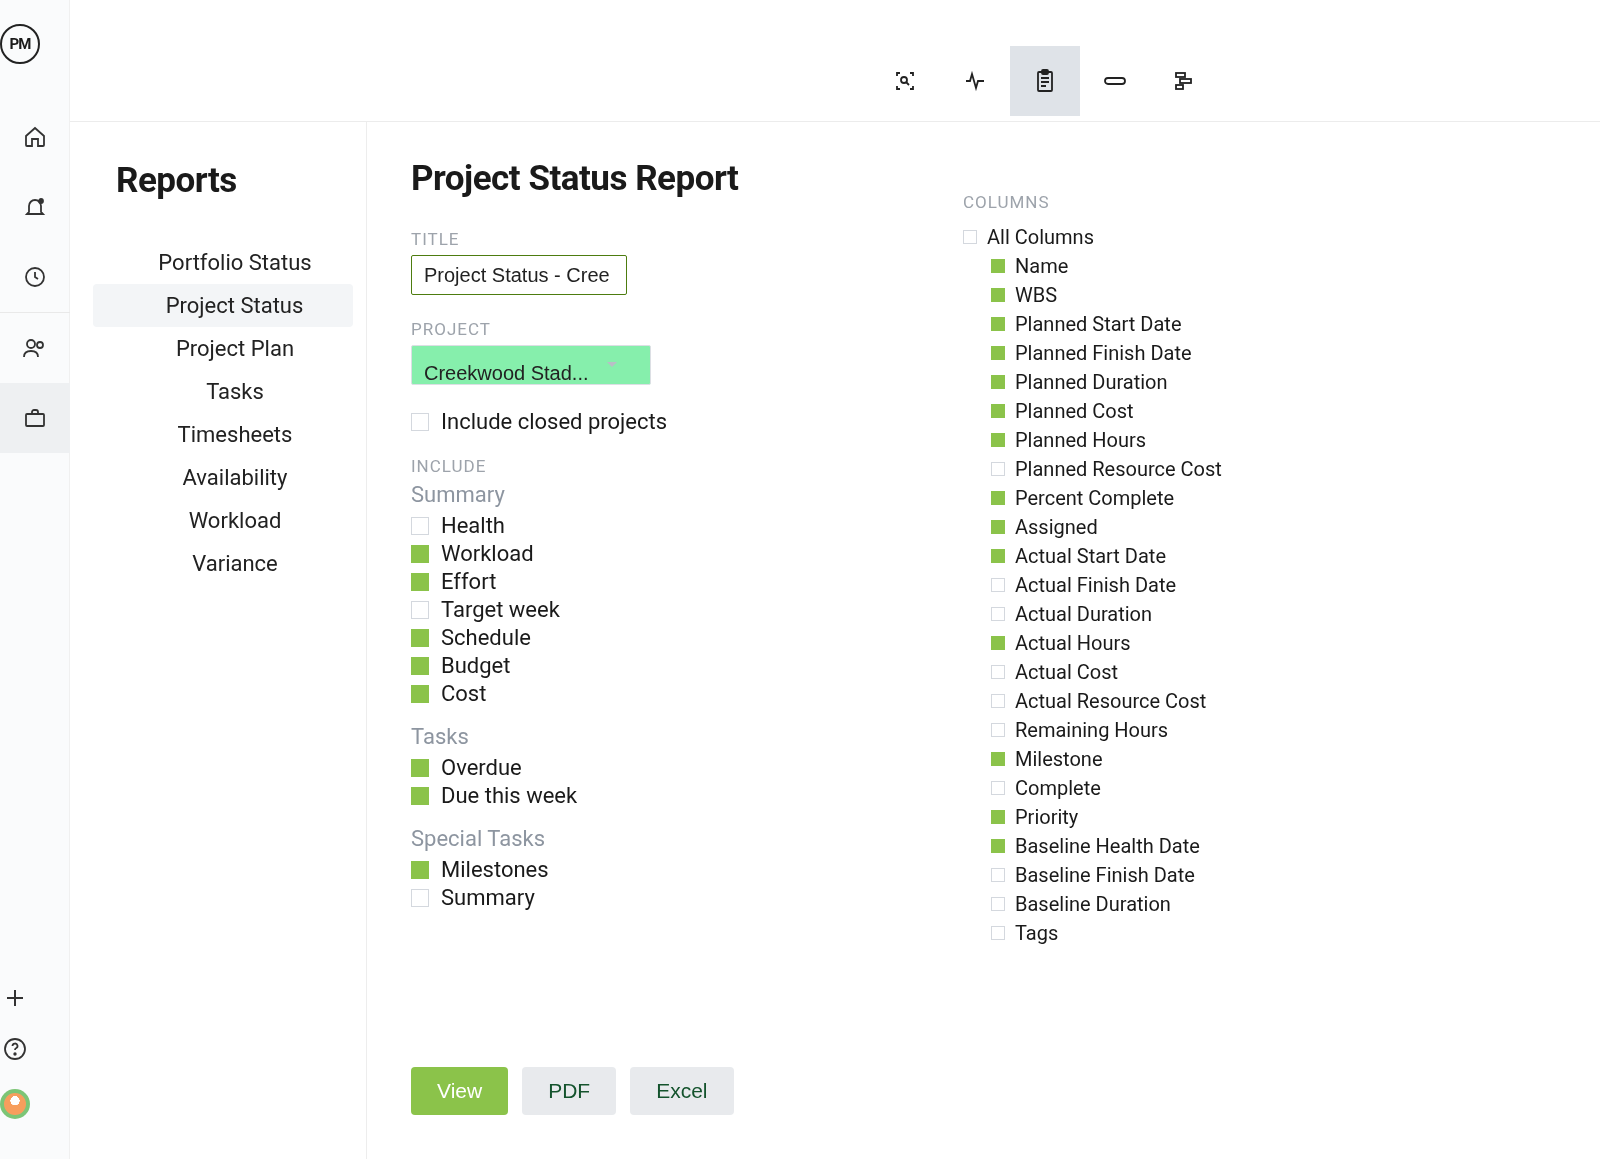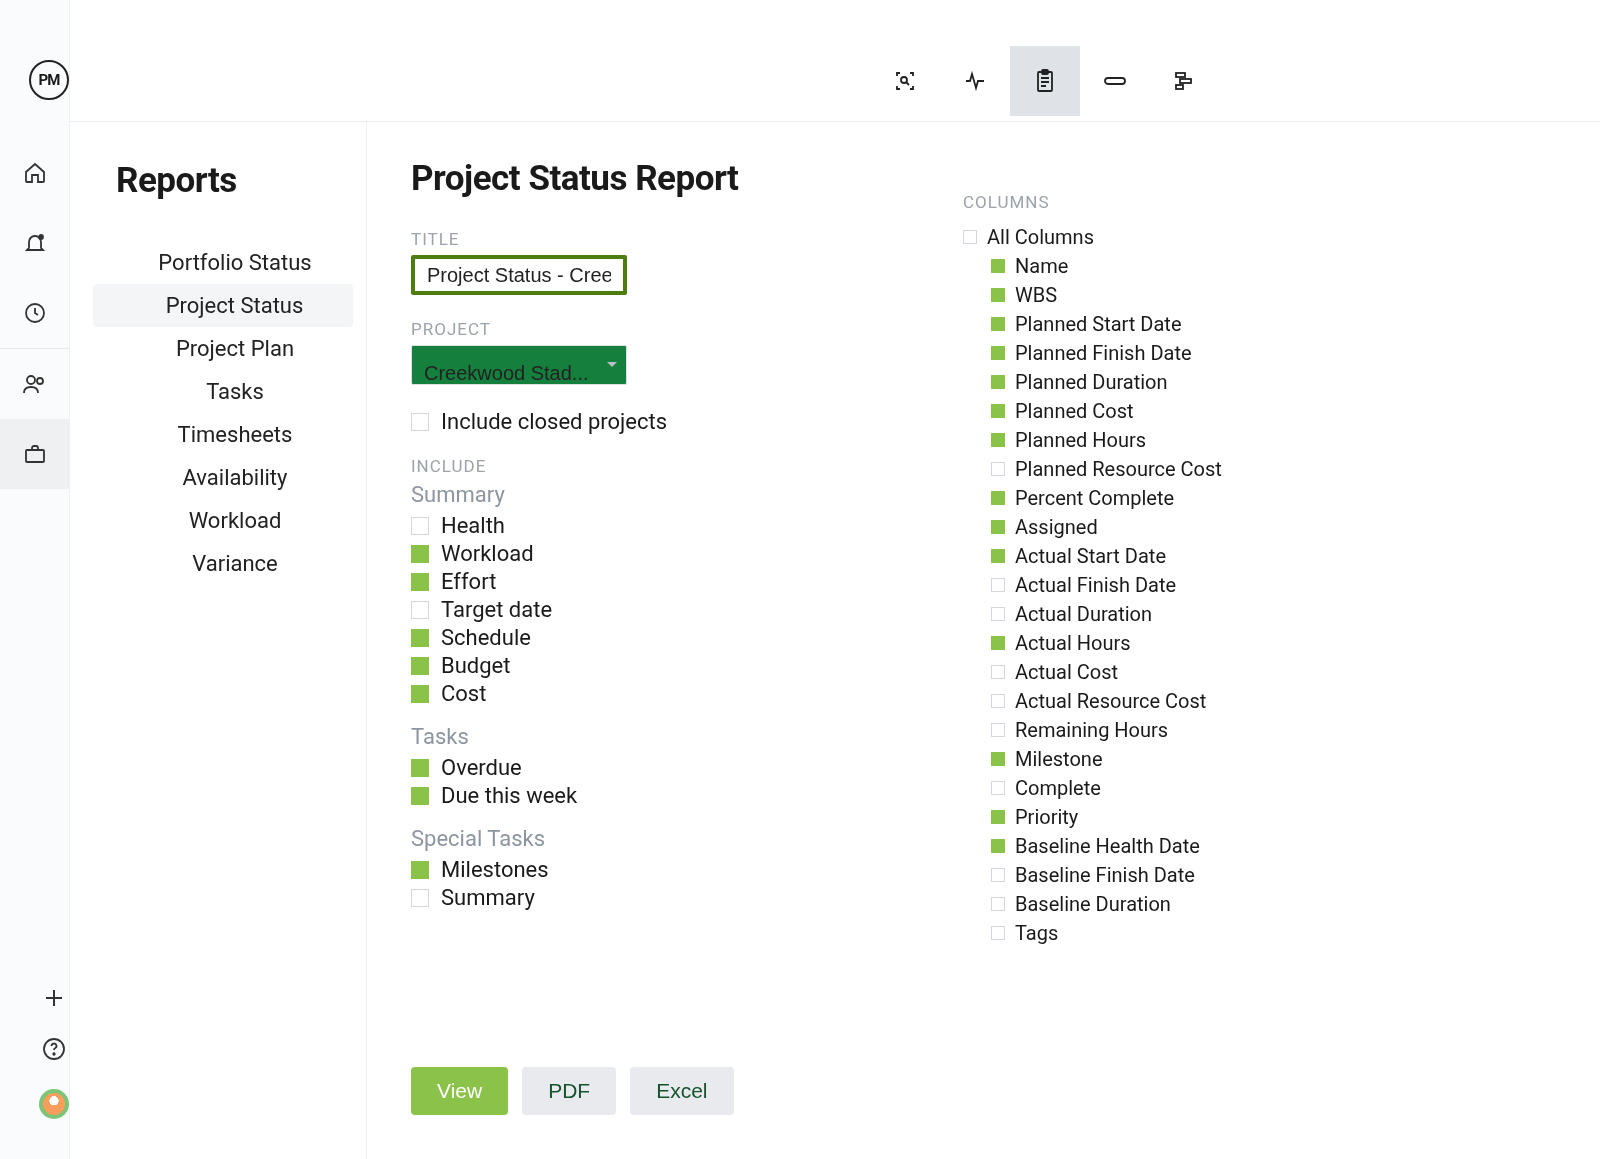--- a/index.html
+++ b/index.html
@@ -1,19 +1,19 @@
 <!DOCTYPE html>
 <html><head>
 <meta charset="utf-8">
 <style>
   * { box-sizing: border-box; margin: 0; padding: 0; }
   html, body { width: 1600px; height: 1159px; font-family: -apple-system, BlinkMacSystemFont, "Segoe UI", Roboto, Helvetica, Arial, sans-serif; background: #fff; color: #1a1a1a; overflow: hidden; }
   .app { display: flex; width: 100%; height: 100%; }
   
-  .rail { width: 70px; background: #fafbfc; border-right: 1px solid #f0f0f0; display: flex; flex-direction: column; align-items: flex-end; padding-top: 60px; position: relative; }
+  .rail { width: 70px; background: #fafbfc; border-right: 1px solid #f0f0f0; display: flex; flex-direction: column; align-items: flex-start; padding-top: 24px; position: relative; }
   .rail .logo { width: 40px; height: 40px; border: 2.5px solid #222; border-radius: 50%; display: flex; align-items: center; justify-content: center; font-weight: 700; font-size: 15px; letter-spacing: -1px; margin-bottom: 38px; }
   .rail-icons { display: flex; flex-direction: column; align-items: center; gap: 0; width: 100%; }
   .rail-item { width: 70px; height: 70px; display: flex; align-items: center; justify-content: center; color: #333; cursor: pointer; position: relative; }
   .rail-item.active { background: #eef0f2; }
   .rail-sep { width: 70px; border-top: 1px solid #e9e9e9; }
   .rail-bottom { margin-top: auto; display: flex; flex-direction: column; align-items: center; gap: 28px; padding-bottom: 40px; }
   .avatar { width: 30px; height: 30px; border-radius: 50%; background: #7cc576; display:flex; align-items:center; justify-content:center; }
   .avatar-inner { width: 22px; height: 22px; border-radius: 50%; background: radial-gradient(circle at 50% 35%, #fff 0 25%, #f79e5d 26% 100%); }
   
   .topbar { position: absolute; top: 40px; left: 70px; right: 0; height: 82px; border-bottom: 1px solid #ececec; display:flex; align-items:center; justify-content:flex-end; padding-right: 380px; gap: 0; }
@@ -24,23 +24,23 @@
   .sidebar { width: 297px; padding: 38px 12px 0 46px; border-right: 1px solid #ededed; }
   .sidebar h1 { font-size: 35px; font-weight: 700; margin-bottom: 40px; letter-spacing: -0.5px; }
   .side-list { list-style:none;text-align:center; }
   .side-item { font-size: 22px; padding: 9px 0 9px 0; cursor:pointer; color:#222; }
   .side-item.active { background:#f3f5f7; margin-left:-23px; padding-left:23px; border-radius:4px; width: 260px; }
   
   .content { flex:1; padding: 36px 0 0 44px; position: relative; display: flex; flex-direction: column; }
   .content h2 { font-size: 35px; font-weight: 700; margin-bottom: 30px; letter-spacing: -0.5px; }
   .form-row { margin-bottom: 24px; }
   .label-sm { font-size: 17px; letter-spacing: 1px; color: #9da3ab; margin-bottom: 6px; text-transform: uppercase; }
-  .text-input { width: 216px; height: 40px; border: 4px solid #4d7c0f; border-radius: 2px; padding: 0 12px; font-size: 20px; color:#222; }
+  .text-input { width: 216px; height: 40px; border: 1px solid #4d7c0f; border-radius: 2px; padding: 0 12px; font-size: 20px; color:#222; }
   .select-wrap { position: relative; width: 216px; }
-  .select-input { width: 216px; height: 40px; border: 1px solid #dcdfe4; border-radius: 2px; padding: 16px 28px 0 12px; font-size: 20px; color:#222; background:#15803d; text-align:left; white-space:nowrap; overflow:hidden; text-overflow:ellipsis; cursor:pointer; }
+  .select-input { width: 240px; height: 40px; border: 1px solid #dcdfe4; border-radius: 2px; padding: 16px 28px 0 12px; font-size: 20px; color:#222; background:#86efac; text-align:left; white-space:nowrap; overflow:hidden; text-overflow:ellipsis; cursor:pointer; }
   .select-caret { position:absolute; right:8px; top:50%; transform:translateY(-50%); color:#b9bec6; pointer-events:none; }
   .chk-row { display:flex; align-items:center; gap:12px; font-size:22px; margin: 3px 0; }
   .chk { width:18px; height:18px; border:1.5px solid #d4d8de; display:inline-block; flex-shrink:0; cursor:pointer; }
   .chk.sm { width:14px; height:14px; border-width:1.5px; }
   .chk.checked { background:#8bc34a; border-color:#8bc34a; }
   .chk.sm.checked { background:#8bc34a; border-color:#8bc34a; }
   .section-sub { font-size:22px; color:#8d95a0; margin-top: 18px; margin-bottom:6px; }
   .left-col { width: 560px; }
   .right-col { position:absolute; left:596px; top:70px; width:470px; }
   .columns-box { height: 800px; overflow-y:auto; padding-right:16px; }
@@ -201,21 +201,21 @@
             <div class="chk-row">
               <span class="chk checked"></span>
               <span>Workload</span>
             </div>
             <div class="chk-row">
               <span class="chk checked"></span>
               <span>Effort</span>
             </div>
             <div class="chk-row">
               <span class="chk"></span>
-              <span>Target date</span>
+              <span>Target week</span>
             </div>
             <div class="chk-row">
               <span class="chk checked"></span>
               <span>Schedule</span>
             </div>
             <div class="chk-row">
               <span class="chk checked"></span>
               <span>Budget</span>
             </div>
             <div class="chk-row">

